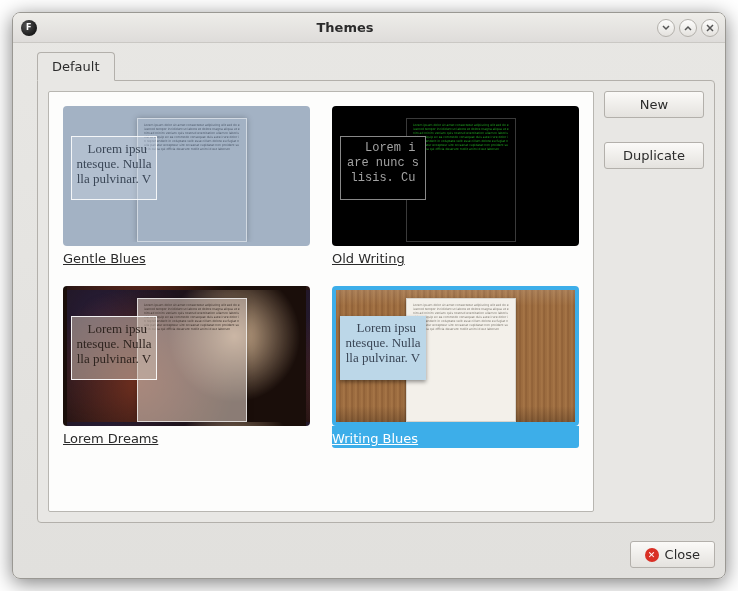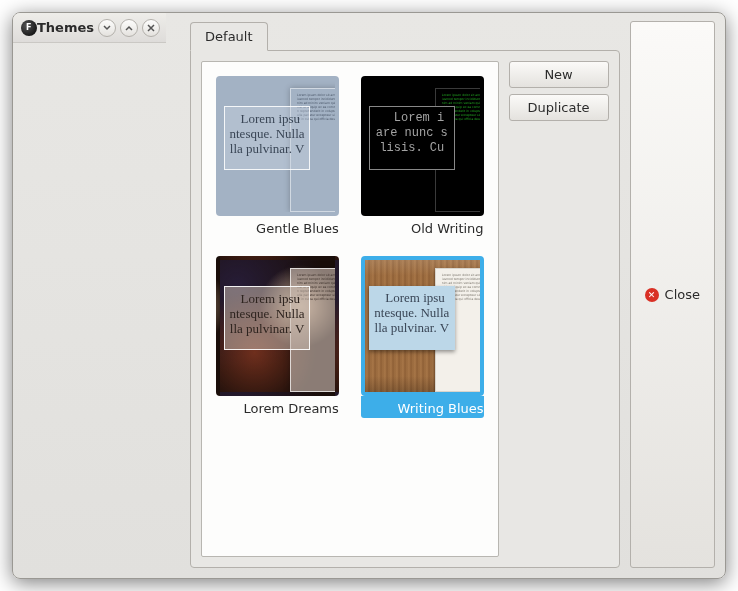--- a/index.html
+++ b/index.html
@@ -11,21 +11,21 @@
     background: #fff;
   }
   .window {
     width: 714px;
     height: 567px;
     background: linear-gradient(to bottom, #e8e7e4 0%, #e1e0dd 100%);
     border: 1px solid #9a9893;
     border-radius: 8px;
     box-shadow: 0 4px 20px rgba(0,0,0,0.5);
     display: flex;
-    flex-direction: row;
+    flex-direction: column;
     overflow: hidden;
   }
   .titlebar {
     height: 30px;
     display: flex;
     align-items: center;
     padding: 0 6px;
     background: linear-gradient(to bottom, #eeede9, #dedcda);
     border-bottom: 1px solid #cac8c4;
   }
@@ -111,21 +111,21 @@
     display: grid;
     grid-template-columns: 1fr 1fr;
     gap: 18px 22px;
     align-content: start;
   }
   .side-buttons {
     width: 100px;
     margin-left: 10px;
     display: flex;
     flex-direction: column;
-    gap: 6px;
+    gap: 24px;
   }
   .btn {
     background: linear-gradient(to bottom, #fbfaf8, #e4e2de);
     border: 1px solid #b3b0ab;
     border-radius: 3px;
     padding: 5px 0;
     text-align: center;
     cursor: pointer;
     color: #2b2b2b;
   }
@@ -140,23 +140,24 @@
     height: 140px;
     border: 4px solid transparent;
     border-radius: 4px;
     position: relative;
     overflow: hidden;
   }
   .theme-item.selected .theme-thumb {
     border-color: #3daee9;
   }
   .theme-label {
-    text-align: right;
+    text-align: left;
     padding: 5px 0 2px 0;
     color: #2b2b2b;
+    text-decoration: underline;
   }
   .theme-item.selected .theme-label {
     background: #3daee9;
     color: #fff;
     border-radius: 0 0 3px 3px;
   }
   
   .bg-page {
     position: absolute;
     top: 8px; left: 70px;

